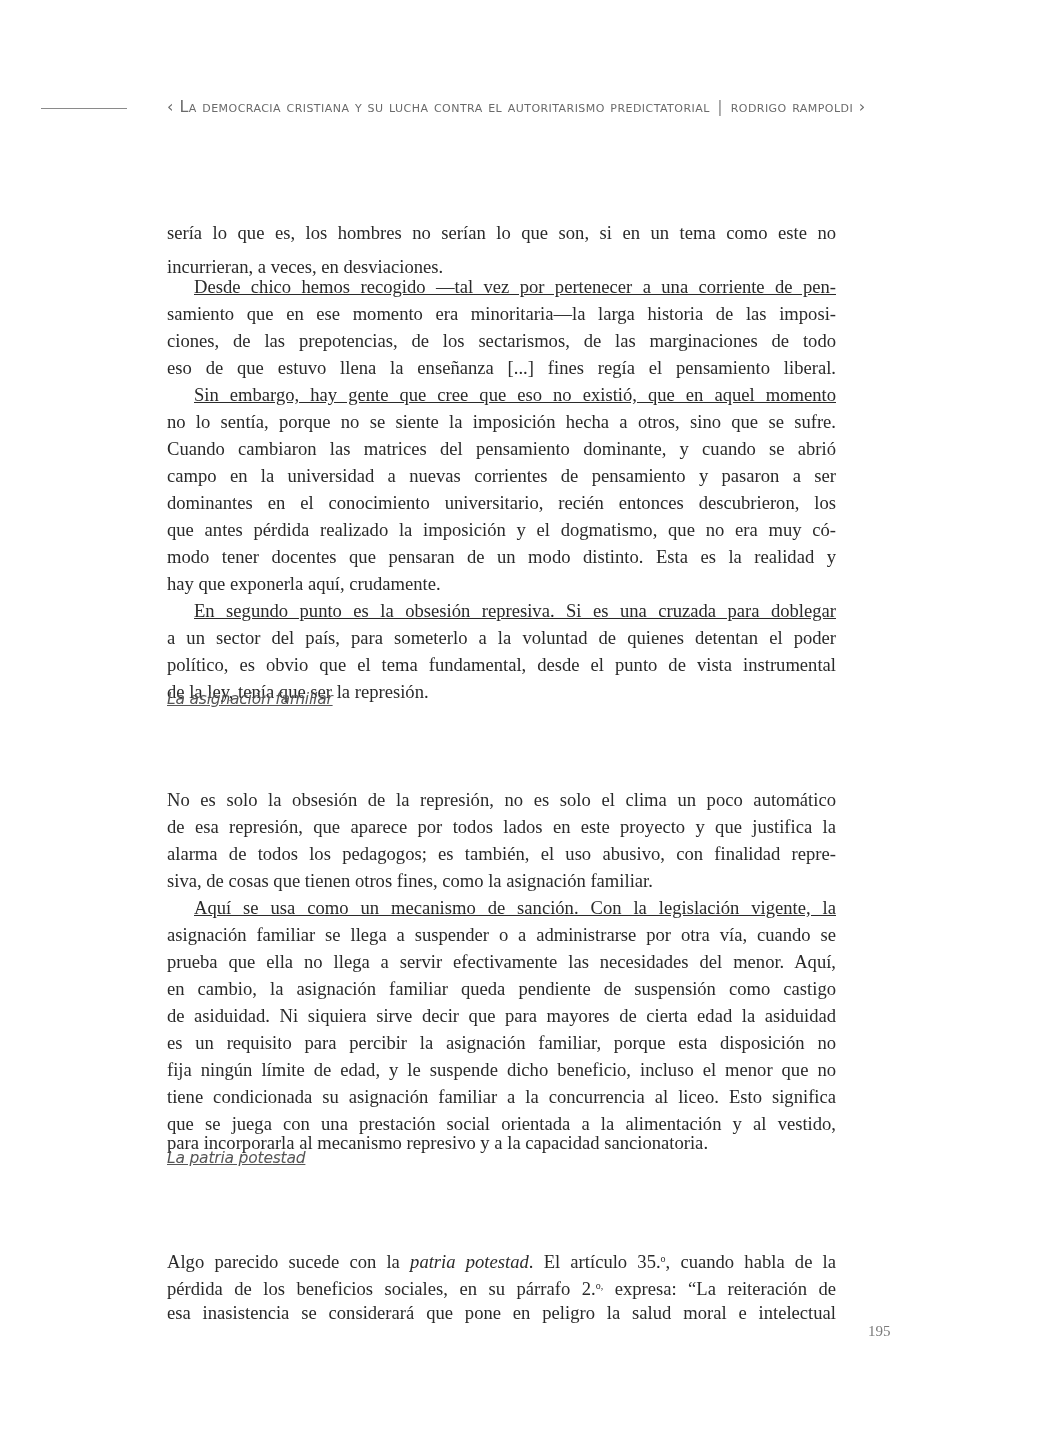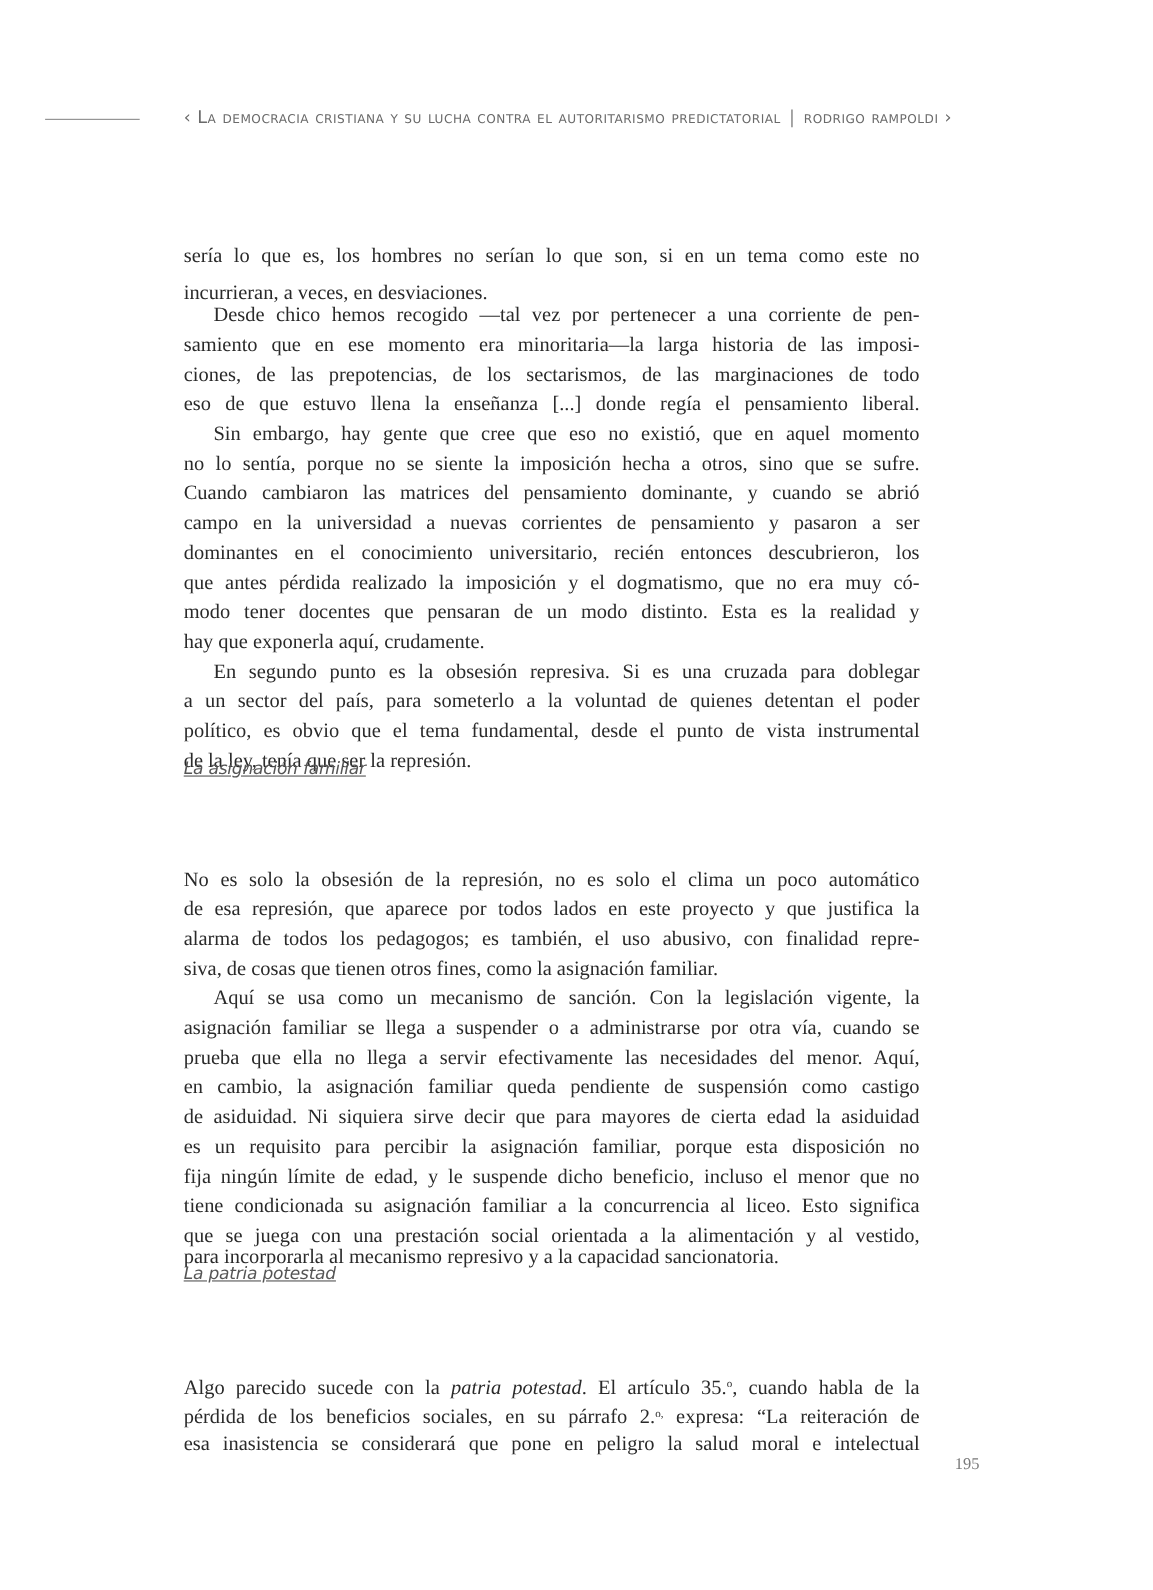--- a/index.html
+++ b/index.html
@@ -3,21 +3,21 @@
 <meta charset="utf-8">
 <style>
   html, body { margin: 0; padding: 0; background: #ffffff; }
   body { width: 1048px; height: 1445px; position: relative; overflow: hidden; }
   .rule { position: absolute; left: 41px; top: 108px; width: 86px; height: 0; border-top: 1px solid #8a8a8a; }
   .header { position: absolute; left: 167px; top: 97px; width: 680px; font-family: "DejaVu Sans", sans-serif; font-size: 16px; color: #6a6a6a; letter-spacing: 0.45px; white-space: nowrap; font-variant: small-caps; }
   .header .bar { color: #888; margin: 0 2px; }
   .body { position: absolute; left: 167px; top: 0; width: 669px; }
   .line { position: absolute; left: 0; width: 669px; font-family: "Liberation Serif", serif; font-size: 18.6px; color: #2a2a2a; white-space: nowrap; text-align: justify; text-align-last: justify; line-height: 27px; height: 27px; margin-top: 45px; }
   .line.last { text-align-last: left; }
-  .line.indent { padding-left: 27px; width: 642px; }
+  .line.indent { padding-left: 27px; width: 642px; text-decoration: underline; }
   .heading { position: absolute; left: 0; font-family: "DejaVu Sans", sans-serif; font-style: italic; font-size: 15.5px; color: #555; white-space: nowrap; letter-spacing: -0.2px; text-decoration: underline; }
   .page-number { position: absolute; left: 868px; top: 1323px; font-family: "Liberation Serif", serif; font-size: 15px; color: #7a7a7a; }
   em { font-style: italic; }
   sup.ord { font-size: 10px; vertical-align: 6px; }
 </style>
 </head>
 <body>
 
 <div class="rule"></div>
 <div class="header">
@@ -27,21 +27,21 @@
 </div>
 
 <div class="body">
 
   <div class="line" style="top:174px">sería lo que es, los hombres no serían lo que son, si en un tema como este no</div>
   <div class="line last" style="top:208px">incurrieran, a veces, en desviaciones.</div>
 
   <div class="line indent" style="top:228px">Desde chico hemos recogido —tal vez por pertenecer a una corriente de pen-</div>
   <div class="line" style="top:255px">samiento que en ese momento era minoritaria—la larga historia de las imposi-</div>
   <div class="line" style="top:282px">ciones, de las prepotencias, de los sectarismos, de las marginaciones de todo</div>
-  <div class="line" style="top:309px">eso de que estuvo llena la enseñanza [...] donde regía el pensamiento liberal.</div>
+  <div class="line" style="top:309px">eso de que estuvo llena la enseñanza [...] fines regía el pensamiento liberal.</div>
 
   <div class="line indent" style="top:336px">Sin embargo, hay gente que cree que eso no existió, que en aquel momento</div>
   <div class="line" style="top:363px">no lo sentía, porque no se siente la imposición hecha a otros, sino que se sufre.</div>
   <div class="line" style="top:390px">Cuando cambiaron las matrices del pensamiento dominante, y cuando se abrió</div>
   <div class="line" style="top:417px">campo en la universidad a nuevas corrientes de pensamiento y pasaron a ser</div>
   <div class="line" style="top:444px">dominantes en el conocimiento universitario, recién entonces descubrieron, los</div>
   <div class="line" style="top:471px">que antes pérdida realizado la imposición y el dogmatismo, que no era muy có-</div>
   <div class="line" style="top:498px">modo tener docentes que pensaran de un modo distinto. Esta es la realidad y</div>
   <div class="line last" style="top:525px">hay que exponerla aquí, crudamente.</div>
 

